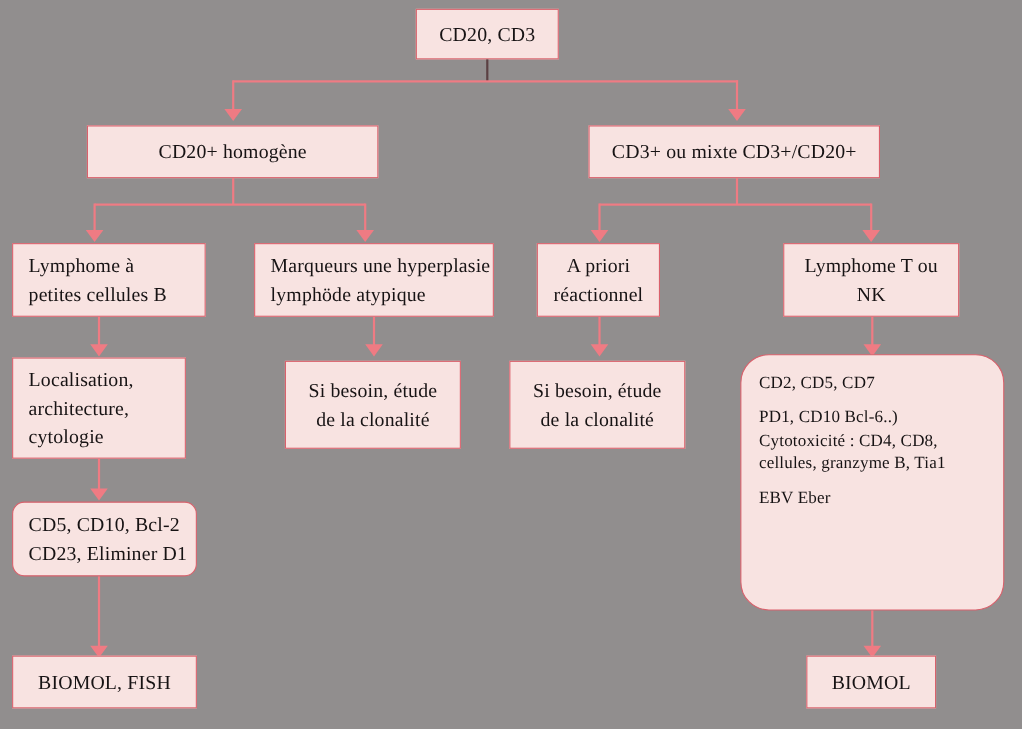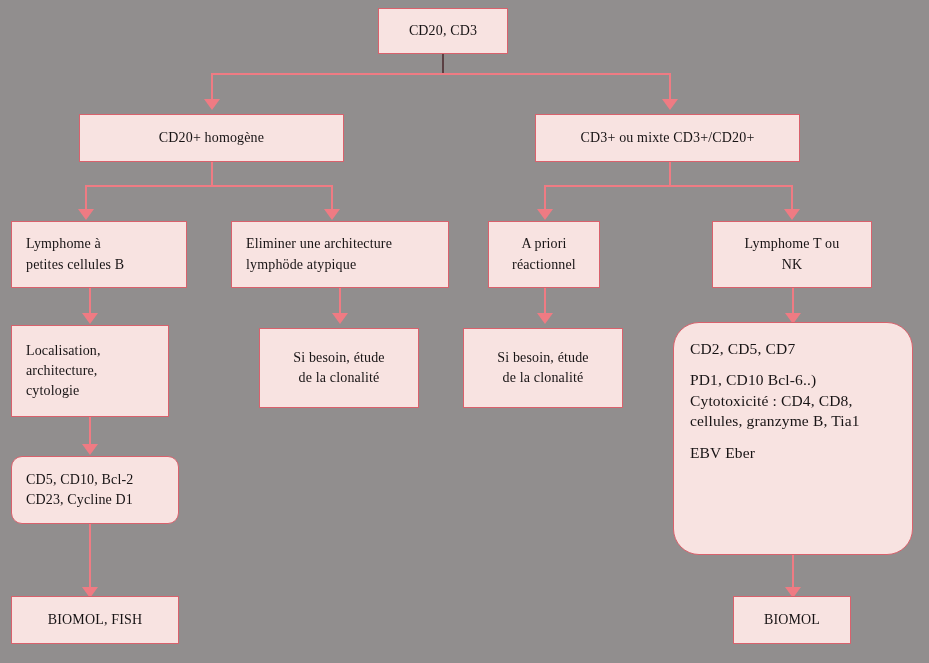--- a/index.html
+++ b/index.html
@@ -22,21 +22,21 @@
   
   .node {
     position: absolute;
     box-sizing: border-box;
     background: #f8e3e1;
     border: 1.5px solid #d9616c;
     color: #171314;
     display: flex;
     flex-direction: column;
     justify-content: center;
-    font-size: 14px;
+    font-size: 18px;
     line-height: 1.45;
     letter-spacing: .15px;
   }
   .node.center { align-items: center; text-align: center; }
   .node.left   { align-items: flex-start; text-align: left; }
   .node .line { display: block; white-space: pre; }
 
   .node.pad-c { padding: 6px 10px; }
   .node.pad-l { padding: 8px 14px; }
 
@@ -108,21 +108,21 @@
   <div class="arrowhead" style="left:537px; top:209px;"></div>
   <div class="conn v" style="left:791px; top:185px; height:25px;"></div>
   <div class="arrowhead" style="left:784px; top:209px;"></div>
 
   <div class="node left pad-l" id="node-lymphome-b" style="left:11px; top:221px; width:176px; height:67px;">
     <span class="line">Lymphome à</span>
     <span class="line">petites cellules B</span>
   </div>
 
   <div class="node left pad-l" id="node-hyperplasie" style="left:231px; top:221px; width:218px; height:67px;">
-    <span class="line">Eliminer une architecture</span>
+    <span class="line">Marqueurs une hyperplasie</span>
     <span class="line">lymphöde atypique</span>
   </div>
 
   <div class="node center pad-c" id="node-reactionnel" style="left:488px; top:221px; width:112px; height:67px;">
     <span class="line">A priori</span>
     <span class="line">réactionnel</span>
   </div>
 
   <div class="node center pad-c" id="node-lymphome-tnk" style="left:712px; top:221px; width:160px; height:67px;">
     <span class="line">Lymphome T ou</span>
@@ -169,21 +169,21 @@
     <div class="para">
       <span class="line">EBV Eber</span>
     </div>
   </div>
 
   <div class="conn v" style="left:89px; top:417px; height:28px;"></div>
   <div class="arrowhead" style="left:82px; top:444px;"></div>
 
   <div class="node left pad-l" id="node-cd5-panel" style="left:11px; top:456px; width:168px; height:68px;border-radius:11px;">
     <span class="line">CD5, CD10, Bcl-2</span>
-    <span class="line">CD23, Cycline D1</span>
+    <span class="line">CD23, Eliminer D1</span>
   </div>
 
   <div class="conn v" style="left:89px; top:524px; height:64px;"></div>
   <div class="arrowhead" style="left:82px; top:587px;"></div>
 
   <div class="conn v" style="left:792px; top:555px; height:33px;"></div>
   <div class="arrowhead" style="left:785px; top:587px;"></div>
 
   <div class="node center pad-c" id="node-biomol-fish" style="left:11px; top:596px; width:168px; height:48px;">
     <span class="line">BIOMOL, FISH</span>

